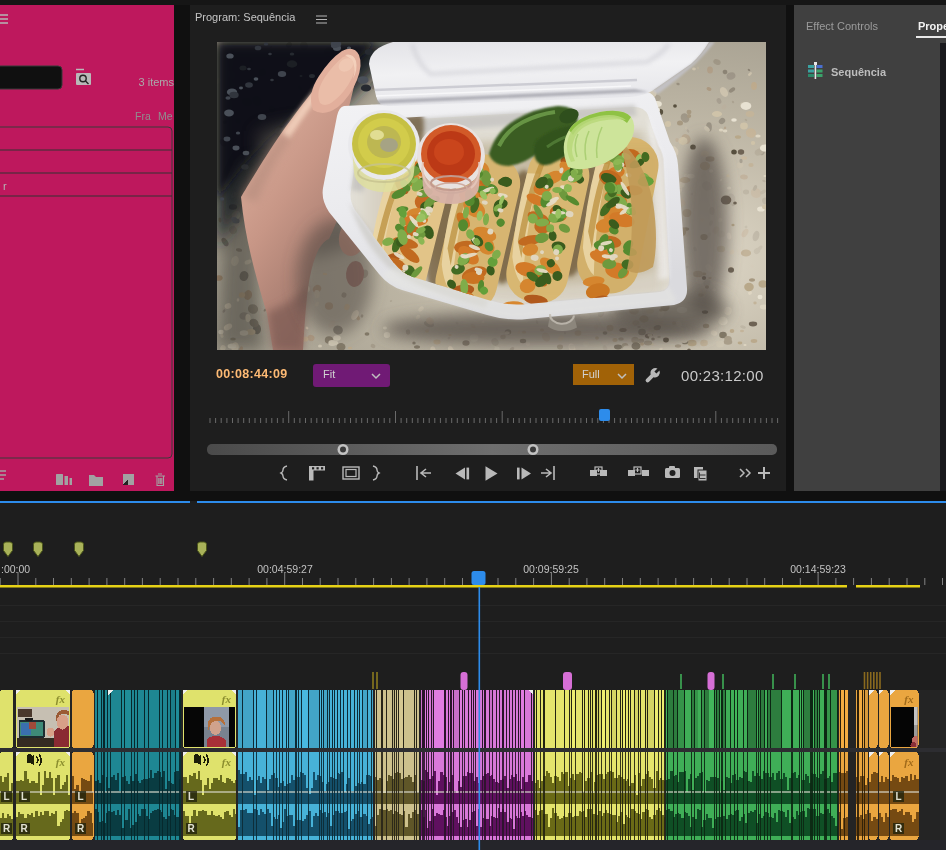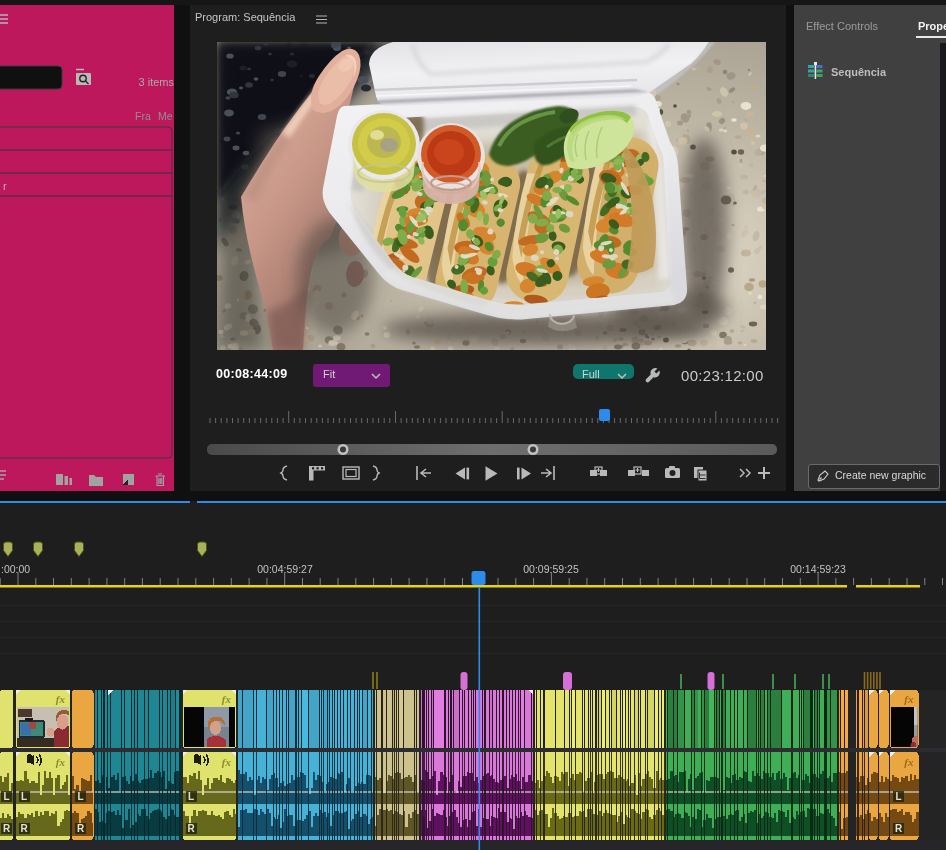--- a/index.html
+++ b/index.html
@@ -1233,28 +1233,28 @@
           <path d="M195,2 Q202,24 214,32 L430,20 Q445,12 452,2" stroke="#cfcfd5" stroke-width="4" fill="none" opacity="0.7" filter="url(#b2)"></path>
           <path d="M492,0 Q485,12 474,22 L435,49 L441,52 Q460,38 478,22 Q488,12 498,0 Z" fill="#c5c5cc" opacity="0.8" filter="url(#b1)"></path>
           <path d="M160,58 L418,47 L432,50 L162,62 Z" fill="#a8a8b0" opacity="0.85" filter="url(#b1)"></path>
           <path d="M96,68 Q90,52 102,34 Q113,17 125,9 Q137,3 142,13 Q146,23 140,38 Q133,55 121,65 Q107,75 96,68 Z" fill="#e2af9c"></path>
           <path d="M103,61 Q98,50 108,35 Q116,23 126,15 Q134,11 138,17 Q140,25 135,36 Q128,50 118,58 Q109,66 103,61 Z" fill="#eabda8"></path>
           <path d="M128,13 Q136,11 139,19 Q141,27 136,37 Q140,25 134,17 Z" fill="#f4d2bc" opacity="0.9"></path>
           <ellipse cx="129" cy="23" rx="8" ry="6" fill="#efc7b2" transform="rotate(-35 129 23)"></ellipse>
         </g>
       </svg></div>
 
-  <div class="abs" style="left:26px;top:362px;font-size:12.5px;font-weight:bold;color:#ffffff;letter-spacing:0.3px">00:08:44:09</div>
+  <div class="abs" style="left:26px;top:362px;font-size:12.5px;font-weight:bold;color:#fdba74;letter-spacing:0.3px">00:08:44:09</div>
   <div class="abs" style="left:123px;top:359px;width:77px;height:23px;background:#701a75;border-radius:3px">
      <span style="position:absolute;left:10px;top:4px;font-size:11px;color:#d2d2d2">Fit</span>
      <svg width="10" height="7" style="position:absolute;right:9px;top:9px">
         <path d="M1,1l4,4l4,-4" stroke="#c0c0c0" stroke-width="1.5" fill="none"></path>
       </svg>
   </div>
-  <div class="abs" style="left:383px;top:359px;width:61px;height:15px;background:#0f766e;border-radius:5px">
+  <div class="abs" style="left:383px;top:359px;width:61px;height:21px;background:#a16207;border-radius:0">
      <span style="position:absolute;left:9px;top:4px;font-size:11px;color:#d2d2d2">Full</span>
      <svg width="10" height="7" style="position:absolute;right:7px;top:9px">
         <path d="M1,1l4,4l4,-4" stroke="#c0c0c0" stroke-width="1.5" fill="none"></path>
       </svg>
   </div>
   <svg width="22" height="22" style="position:absolute;left:453px;top:360px">
       <path d="M14.5,3.5a5,5 0 0 0 -6.8,6L3,14.2a2,2 0 0 0 2.8,2.8L10.5,12.3a5,5 0 0 0 6,-6.8L13.4,8.6L11.4,6.6z" fill="#b9b9b9"></path>
     </svg>
   <div class="abs" style="left:491px;top:362px;font-size:15px;color:#c9c9c9;letter-spacing:0.3px">00:23:12:00</div>
 
@@ -1426,26 +1426,20 @@
       <rect x="1" y="7.5" width="6" height="3" fill="#3aa3a3"></rect>
       <rect x="1" y="12" width="6" height="3" fill="#2a8a6a"></rect>
     <rect x="9.5" y="3" width="6" height="3" fill="#4a6fd0"></rect>
       <rect x="9.5" y="7.5" width="6" height="3" fill="#3aa36a"></rect>
       <rect x="9.5" y="12" width="6" height="3" fill="#3aa36a"></rect>
     <rect x="7.6" y="1" width="1.6" height="16" fill="#e8e8e8"></rect>
       <rect x="7" y="0" width="3" height="3" fill="#e8e8e8"></rect>
   </svg>
   <div class="abs" style="left:37px;top:61px;font-size:11px;font-weight:bold;color:#bdbdbd">Sequência</div>
   <div class="abs" style="left:146px;top:38px;width:6px;height:453px;background:#19191d"></div>
-  <div class="abs" style="left:14px;top:459px;width:130px;height:23px;background:#2b2b2b;border:1px solid #6a6a6a;border-radius:3px">
-    <svg width="16" height="14" style="position:absolute;left:7px;top:4px">
-        <path d="M2,11 l2,-5 5,-4 3,3 -4,5 -5,2z M3.5,10.5l2,-2" stroke="#cccccc" stroke-width="1.1" fill="none"></path>
-      </svg>
-    <span style="position:absolute;left:26px;top:4px;font-size:10.5px;color:#d8d8d8">Create new graphic</span>
-  </div>
 </div>
 
 <div class="abs" style="left:0;top:501px;width:946px;height:353px">
     <svg width="946" height="353" viewBox="0 0 946 353" style="position:absolute;left:0;top:0">
       <rect x="0" y="0" width="946" height="353" fill="#1e1e1e"></rect>
       <rect x="0" y="0" width="190" height="2" fill="#2d8ceb"></rect>
       <rect x="197" y="0" width="749" height="2" fill="#2d8ceb"></rect>
       <path d="M3.5,43.5 q0,-2.5 2.5,-2.5 h4 q2.5,0 2.5,2.5 v6 l-4.5,6 -4.5,-6 z" fill="#a9b259" stroke="#4a5519" stroke-width="1"></path>
       <path d="M33.5,43.5 q0,-2.5 2.5,-2.5 h4 q2.5,0 2.5,2.5 v6 l-4.5,6 -4.5,-6 z" fill="#a9b259" stroke="#4a5519" stroke-width="1"></path>
       <path d="M74.5,43.5 q0,-2.5 2.5,-2.5 h4 q2.5,0 2.5,2.5 v6 l-4.5,6 -4.5,-6 z" fill="#a9b259" stroke="#4a5519" stroke-width="1"></path>

